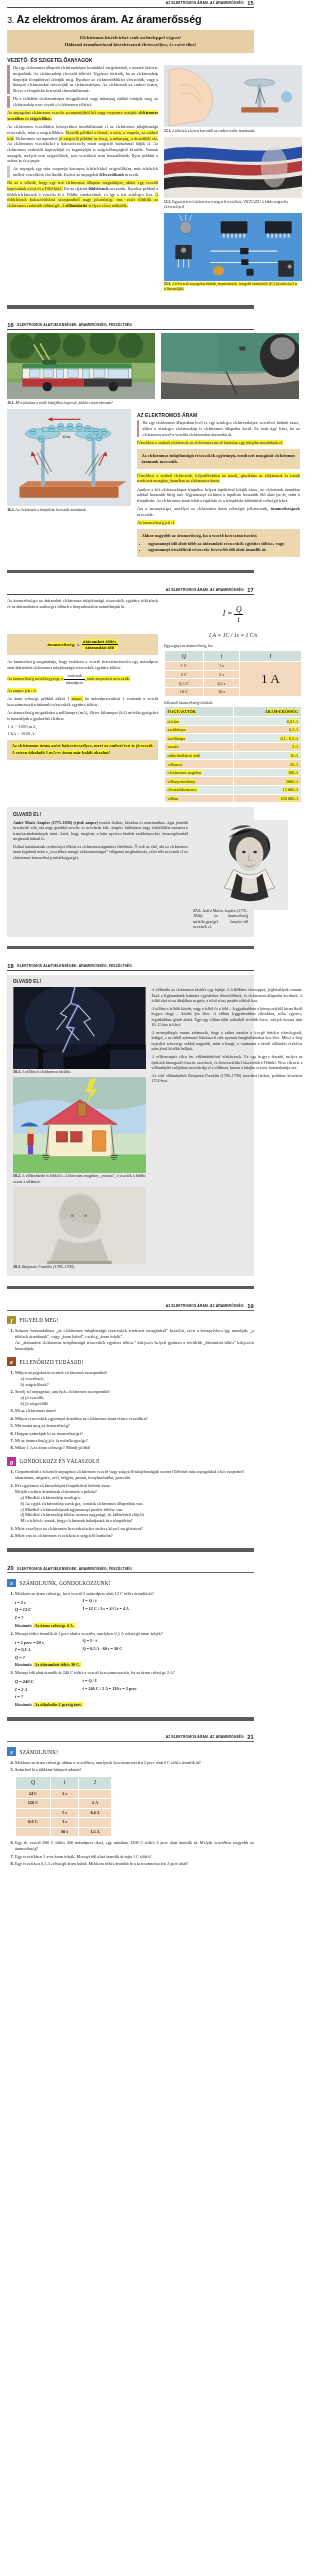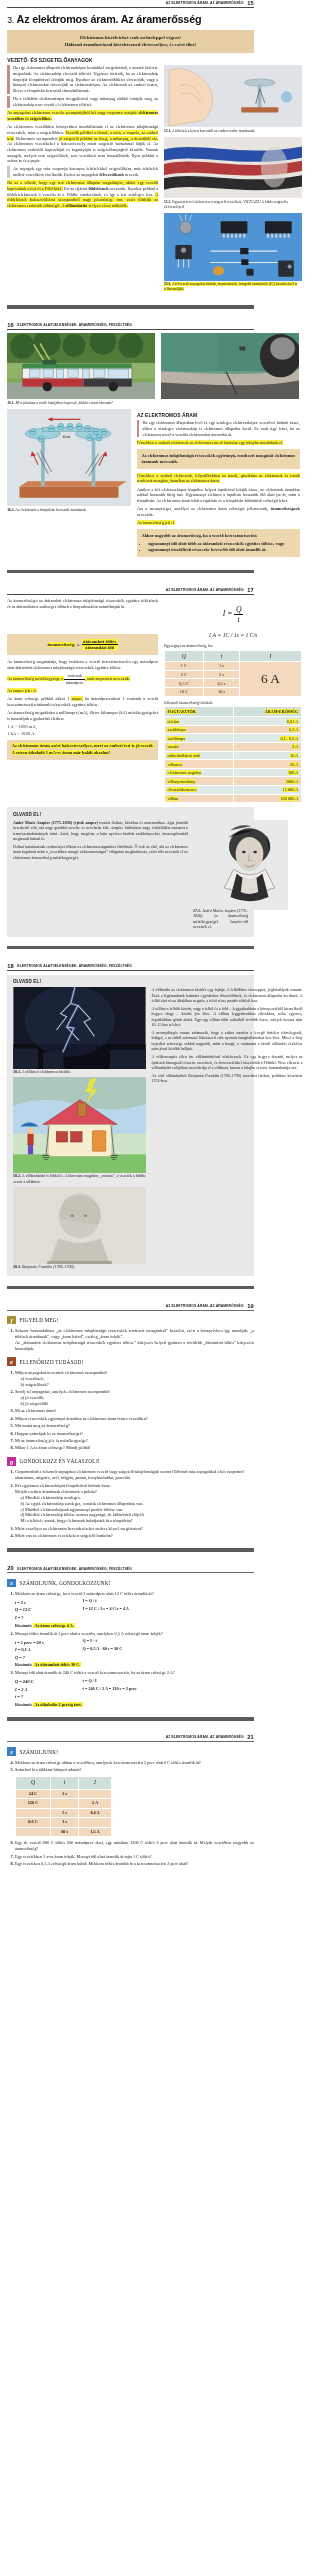--- a/index.html
+++ b/index.html
@@ -456,21 +456,21 @@
             <tr>
           <th>Q</th>
           <th>t</th>
           <th>I</th>
         </tr>
           </thead>
         <tbody>
           <tr>
             <td>1 C</td>
             <td>1 s</td>
-            <td class="big" rowspan="4">6 A</td>
+            <td class="big" rowspan="4">1 A</td>
           </tr>
           <tr>
             <td>2 C</td>
             <td>2 s</td>
           </tr>
           <tr>
             <td>0,5 C</td>
             <td>0,5 s</td>
           </tr>
           <tr>

